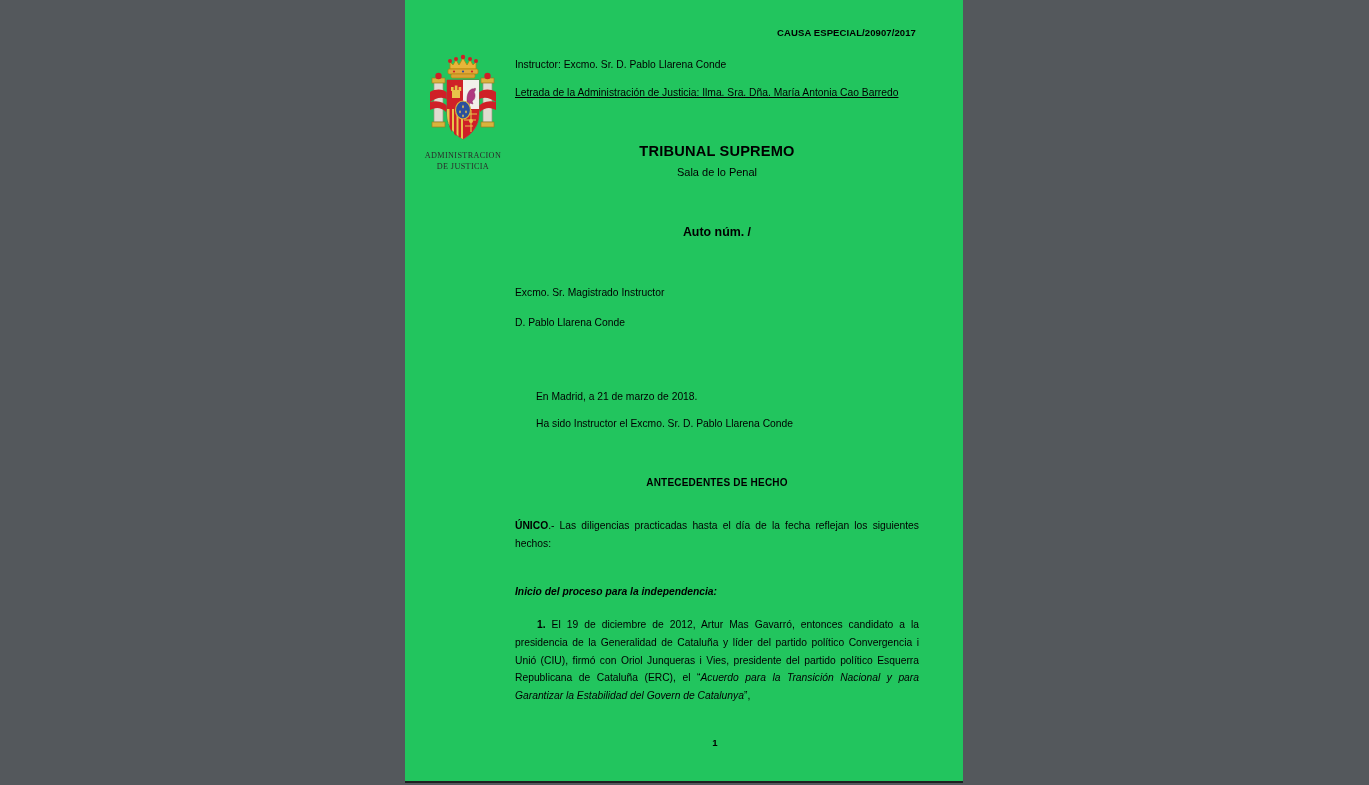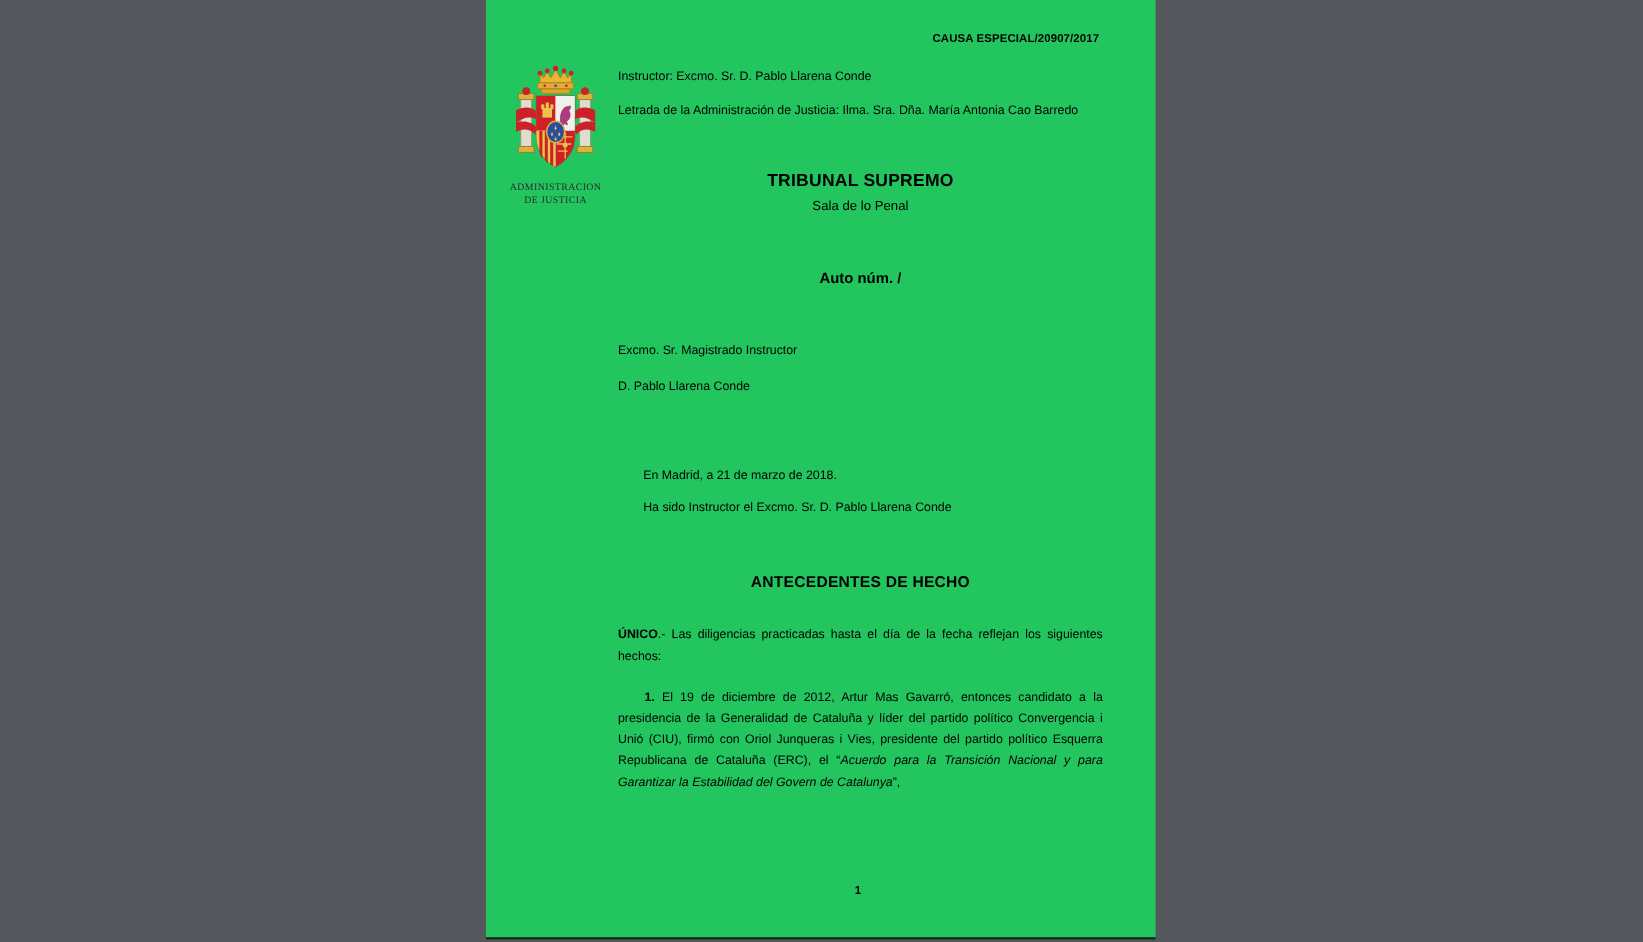--- a/index.html
+++ b/index.html
@@ -73,20 +73,21 @@
     color: #000;
     font-size: 10.3px;
     line-height: 1.45;
   }
 
   .meta-line {
     margin: 0 0 13px 0;
   }
   .meta-line.last {
     margin-bottom: 0;
+    text-decoration: underline;
   }
 
   .title-main {
     text-align: center;
     font-size: 14.6px;
     font-weight: bold;
     margin: 40px 0 0 0;
     letter-spacing: 0.2px;
   }
   .title-sub {
@@ -111,21 +112,21 @@
 
   .place-date {
     margin: 59px 0 0 21px;
   }
   .instructor-note {
     margin: 12px 0 0 21px;
   }
 
   .section-heading {
     text-align: center;
-    font-size: 13px;
+    font-size: 10px;
     font-weight: bold;
     margin: 44px 0 0 0;
     letter-spacing: 0.2px;
   }
 
   .para {
     text-align: justify;
     margin: 27px 0 0 0;
     line-height: 1.72;
   }
@@ -251,20 +252,21 @@
       <p class="magistrate-role">Excmo. Sr. Magistrado Instructor</p>
       <p class="magistrate-name">D. Pablo Llarena Conde</p>
 
       <p class="place-date">En Madrid, a 21 de marzo de 2018.</p>
       <p class="instructor-note">Ha sido Instructor el Excmo. Sr. D. Pablo Llarena Conde</p>
 
       <h3 class="section-heading">ANTECEDENTES DE HECHO</h3>
 
       <p class="para"><span class="lead">ÚNICO</span><span>.- Las diligencias practicadas hasta el día de la fecha reflejan los siguientes hechos:</span></p>
 
+      <p class="para para-sub">Inicio del proceso para la independencia:</p>
 
       <p class="para para-numbered"><span class="lead">1.</span><span> El 19 de diciembre de 2012, Artur Mas Gavarró, entonces candidato a la presidencia de la Generalidad de Cataluña y líder del partido político Convergencia i Unió (CIU), firmó con Oriol Junqueras i Vies, presidente del partido político Esquerra Republicana de Cataluña (ERC), el “</span><span class="ital">Acuerdo para la Transición Nacional y para Garantizar la Estabilidad del Govern de Catalunya</span><span>”,</span></p>
 
     </div>
 
     <div class="folio">
       <span class="folio-inner">1</span>
     </div>
 
   </div>

